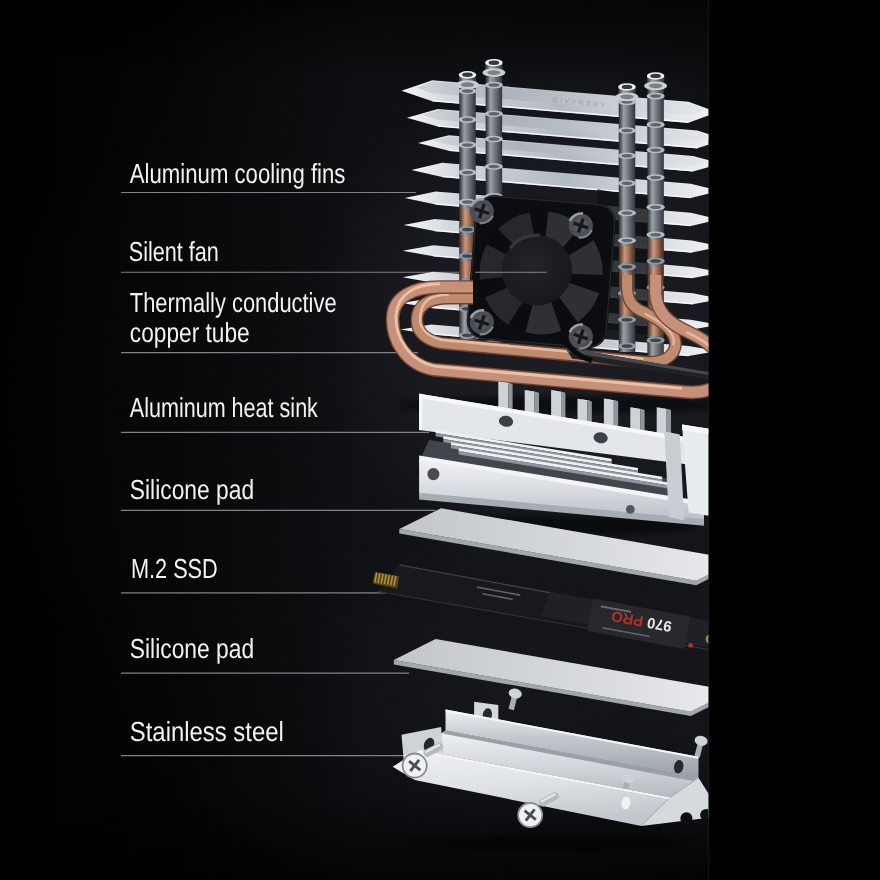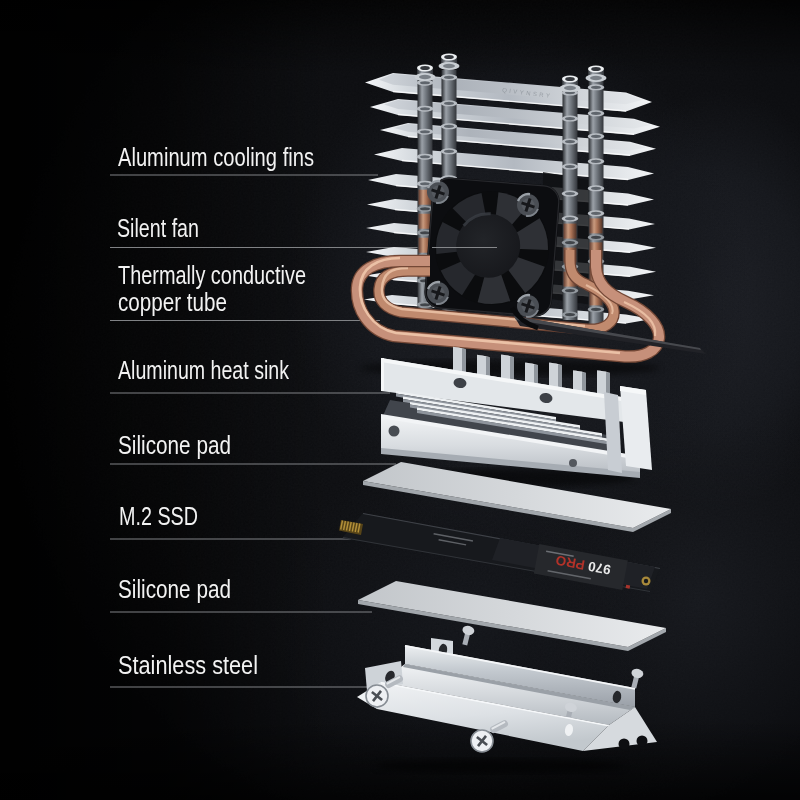--- a/index.html
+++ b/index.html
@@ -1,16 +1,16 @@
 <!DOCTYPE html>
 <html><head>
 <meta charset="utf-8">
 <style>
   html,body{margin:0;padding:0;background:#000;}
-  #stage{position:relative;width:800px;height:800px;overflow:hidden;background:#0f766e;}
+  #stage{position:relative;width:644px;height:800px;overflow:hidden;background:#0f766e;}
   svg{display:block;}
 </style>
 </head>
 <body>
 <div id="stage">
 <svg width="800" height="800" viewBox="0 0 800 800" xmlns="http://www.w3.org/2000/svg">
 <defs>
   <radialGradient id="glowA" cx="0.5" cy="0.5" r="0.5">
     <stop offset="0" stop-color="#191b21"></stop>
     <stop offset="0.6" stop-color="#13151a"></stop>

